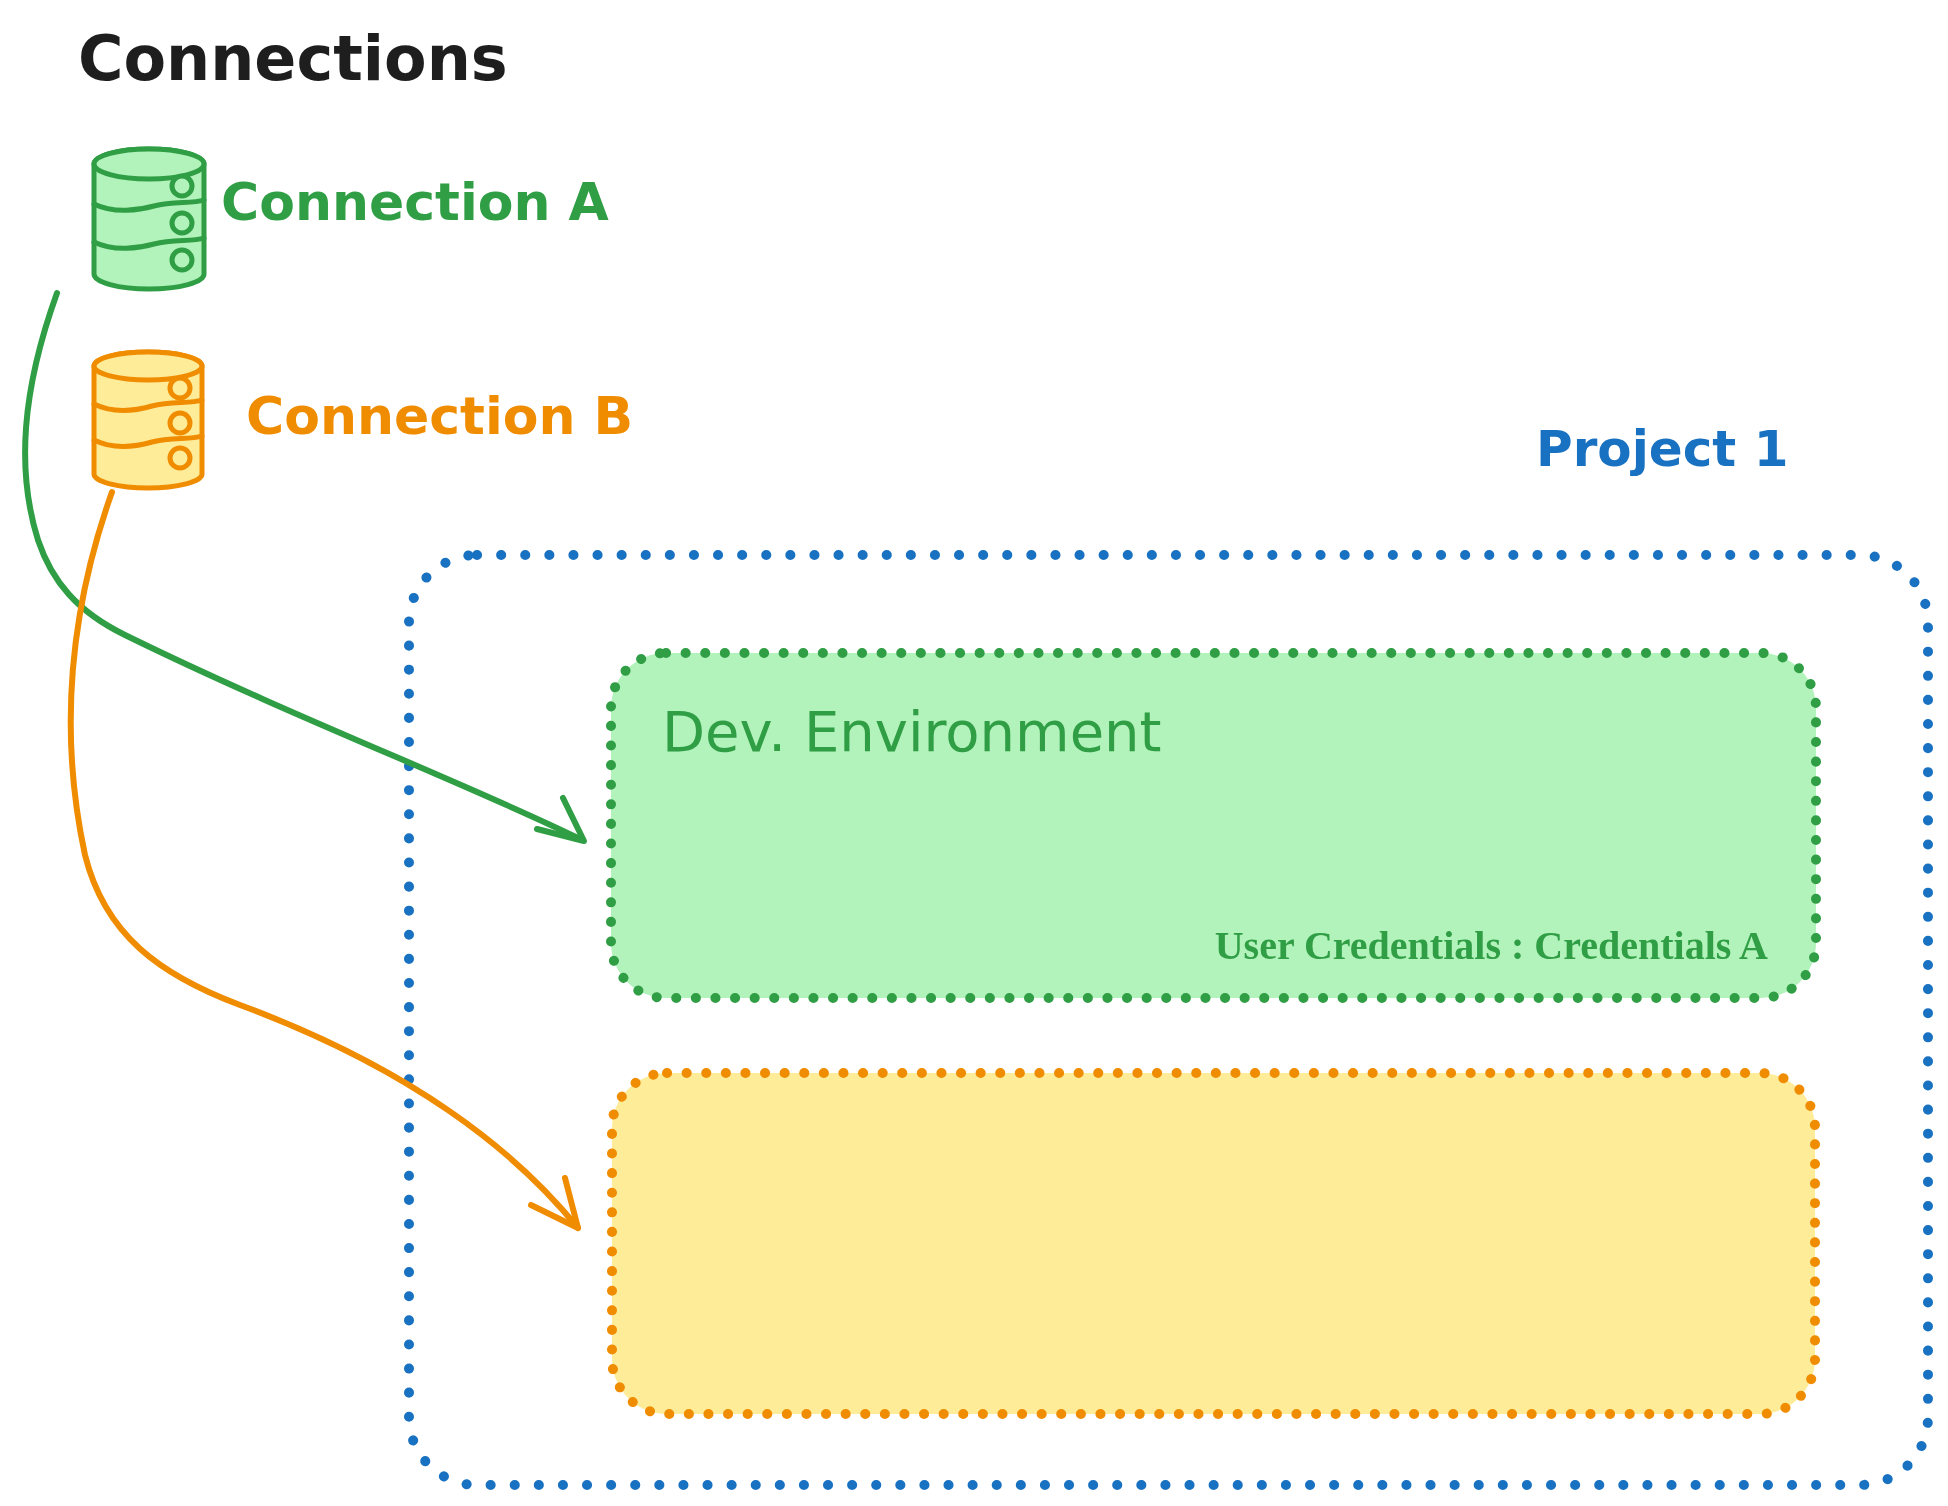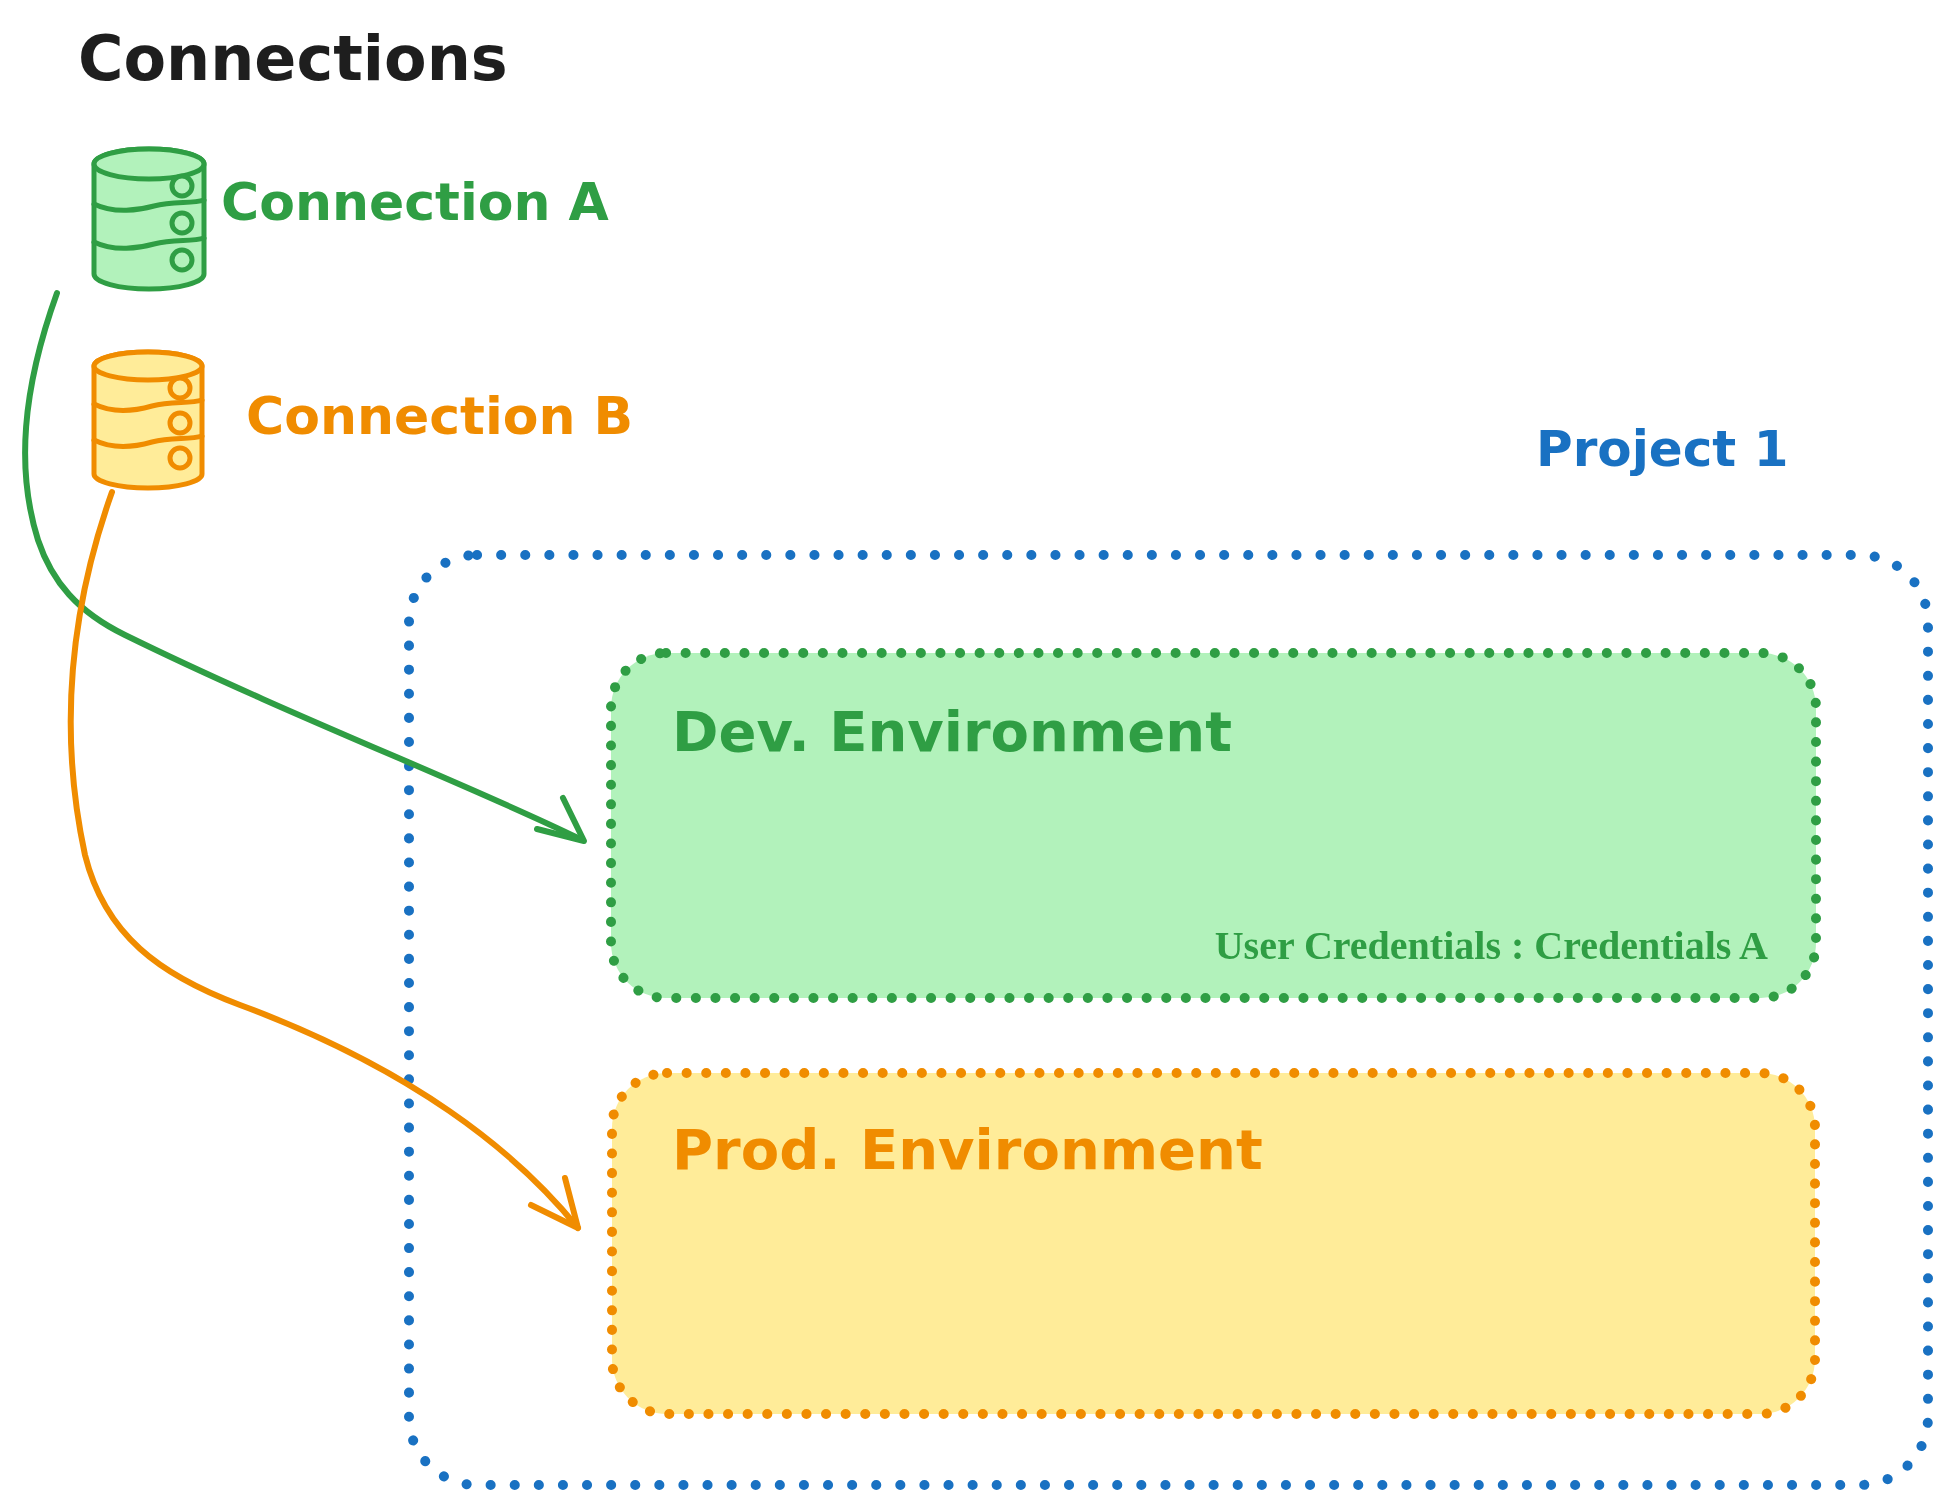--- a/index.html
+++ b/index.html
@@ -9,21 +9,21 @@
   }
   svg.layer { position:absolute; left:0; top:0; width:1948px; height:1506px; }
   .txt { position:absolute; line-height:1; white-space:nowrap; }
   .hand { font-family:"DejaVu Sans","Liberation Sans",sans-serif; }
   .mono { font-family:Liberation Serif, serif; font-weight:700; }
 
   .title    { left:58px;  top:28px;   font-size:62px; font-weight:700; color:#1e1e1e;margin-left:20px; }
   .conn-a   { left:221px; top:176px;  font-size:52px; font-weight:600; color:#2f9e44; }
   .conn-b   { left:211px; top:390px;  font-size:52px; font-weight:600; color:#f08c00;margin-left:35px; }
   .project  { left:1536px;top:424px;  font-size:50px; font-weight:700; color:#1971c2; }
-  .env-dev  { left:662px; top:704px;  font-size:56px; font-weight:700; color:#2f9e44;margin-left:10px; }
+  .env-dev  { left:662px; top:704px;  font-size:56px; font-weight:400; color:#2f9e44; }
   .env-prod { left:672px; top:1122px; font-size:56px; font-weight:600; color:#f08c00; }
   .cred-dev  { right:180px; top:926px;  font-size:40px; color:#2f9e44; }
   .cred-prod { right:185px; top:1329px; font-size:40px; color:#f08c00; }
 </style>
 </head>
 <body>
 
 <div class="canvas">
 
   <svg class="layer" viewBox="0 0 1948 1506">
@@ -70,16 +70,15 @@
   <div class="txt hand conn-a">Connection A</div>
 
   <div class="txt hand conn-b">Connection B</div>
 
   <div class="txt hand project">Project 1</div>
 
   <div class="txt hand env-dev">Dev. Environment</div>
 
   <div class="txt mono cred-dev">User Credentials : Credentials A</div>
 
-  <div class="txt hand env-prod">Prod. Environment</div>
 
 
 </div>
 
 </body></html>

